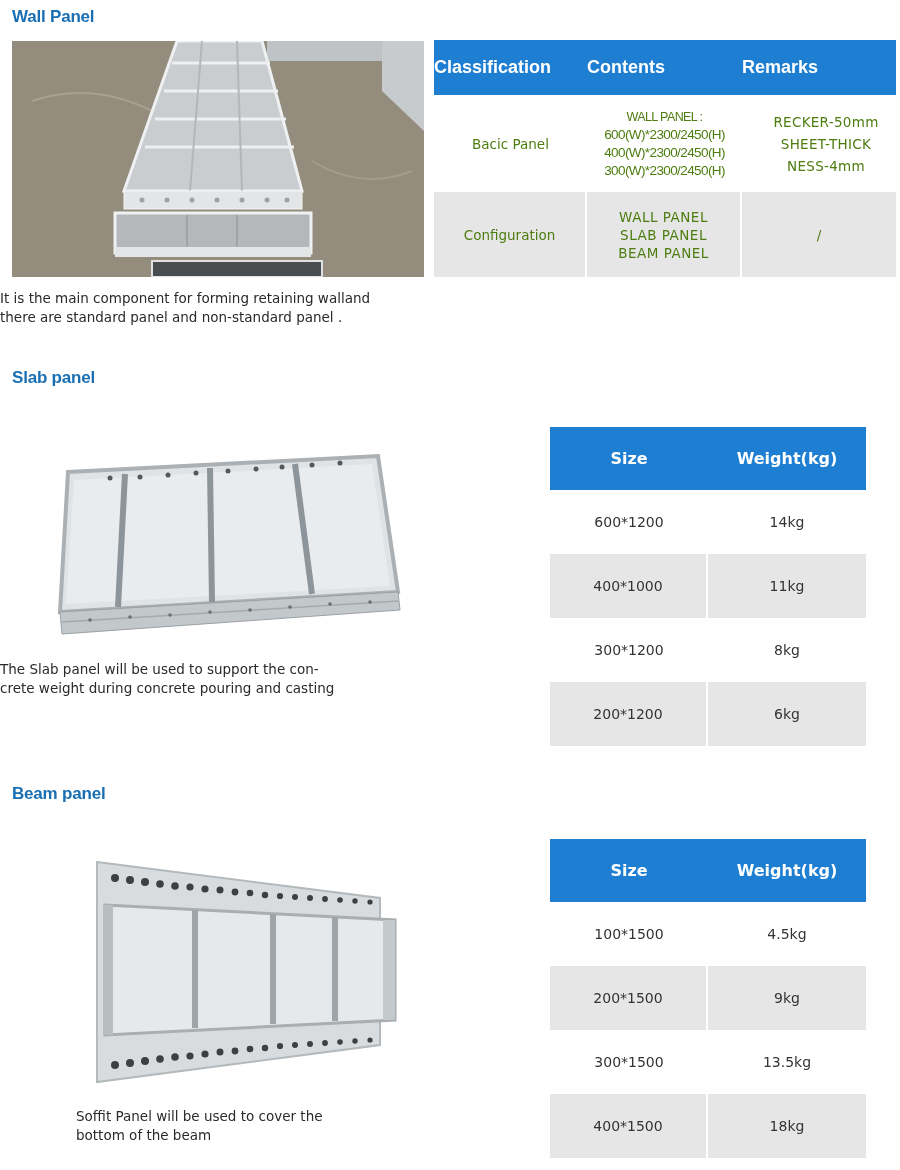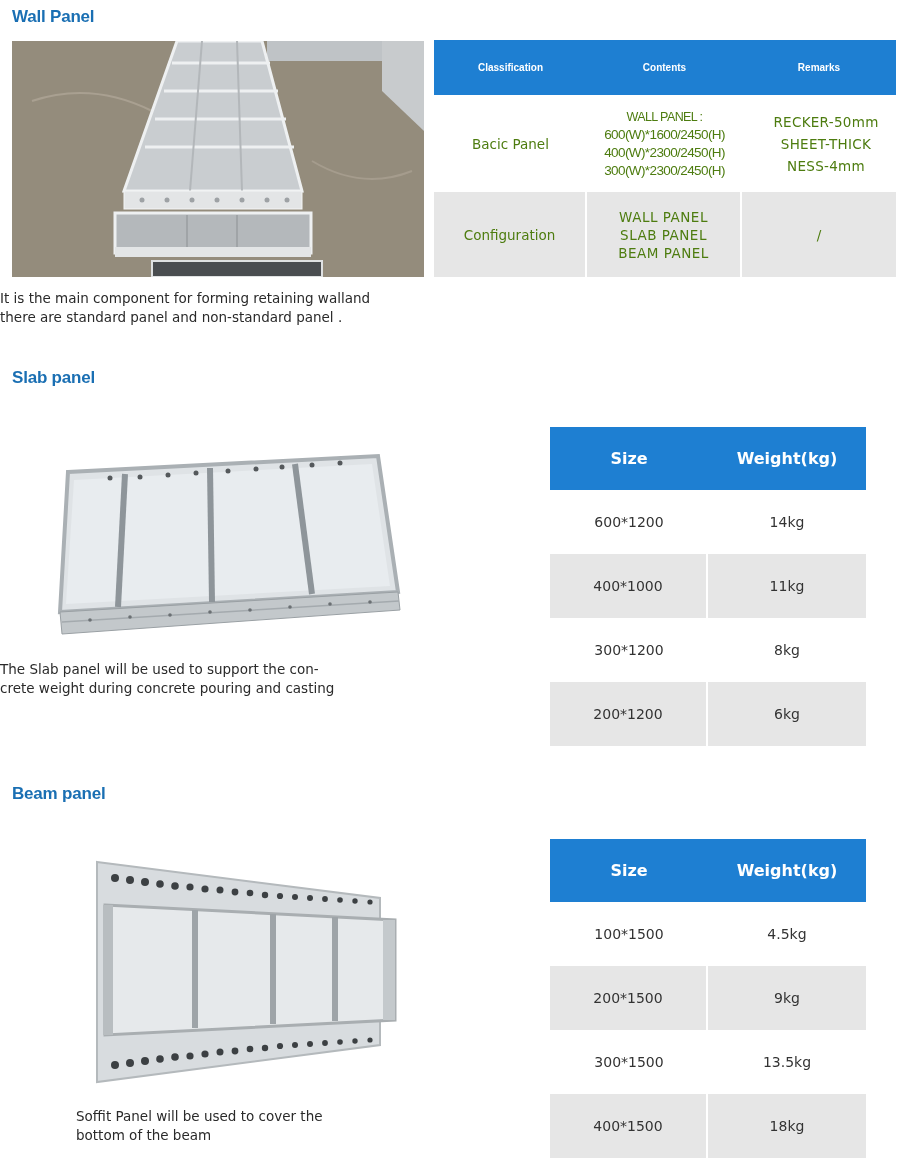--- a/index.html
+++ b/index.html
@@ -16,22 +16,22 @@
     
     .photo { position: absolute; overflow: hidden; }
     .caption {
       position: absolute; font-size: 13.5px; line-height: 19px; color: #2a2a2a;
       font-family: "DejaVu Sans", sans-serif;
     }
 
     
     .wall-table { position: absolute; left: 434px; top: 40px; width: 462px; border-collapse: separate; border-spacing: 0; }
     .wall-table th {
-      background: #1e7fd2; color: #ffffff; font-weight: bold; font-size: 10px; height: 55px;
-      font-family: "Liberation Sans", sans-serif; text-align: center; vertical-align: middle;
+      background: #1e7fd2; color: #ffffff; font-weight: bold; font-size: 18px; height: 55px;
+      font-family: "Liberation Sans", sans-serif; text-align: left; vertical-align: middle;
     }
     .wall-table td { text-align: center; vertical-align: middle; font-size: 13.5px; color: #4d7c0f; }
     .wall-table tr.row-white td { background: #ffffff; height: 97px; }
     .wall-table tr.row-grey td { background: #e6e6e6; height: 85px; border-right: 2px solid #fff; }
     .wall-table tr.row-grey td:last-child { border-right: none; }
     .narrow { font-family: "Liberation Sans", sans-serif; font-size: 13.5px; line-height: 18px; letter-spacing: -0.6px; }
     .narrow .hdr { font-size: 12.5px; }
     .remarks { text-align: right; padding-left: 14px; line-height: 22px; letter-spacing: 0.3px; font-size: 13.5px; }
     .config-list { line-height: 18px; font-size: 13.5px; letter-spacing: 0.5px; }
 
@@ -105,21 +105,21 @@
       <th style="width:153px;">Classification</th>
       <th style="width:155px;">Contents</th>
       <th style="width:154px;">Remarks</th>
     </tr>
   </thead>
   <tbody>
     <tr class="row-white">
       <td>Bacic Panel</td>
       <td class="narrow">
         <div class="hdr">WALL PANEL :</div>
-        <div>600(W)*1600/2450(H)</div>
+        <div>600(W)*2300/2450(H)</div>
         <div>400(W)*2300/2450(H)</div>
         <div>300(W)*2300/2450(H)</div>
       </td>
       <td class="remarks">
         <div>RECKER-50mm</div>
         <div>SHEET-THICK</div>
         <div>NESS-4mm</div>
       </td>
     </tr>
     <tr class="row-grey">

